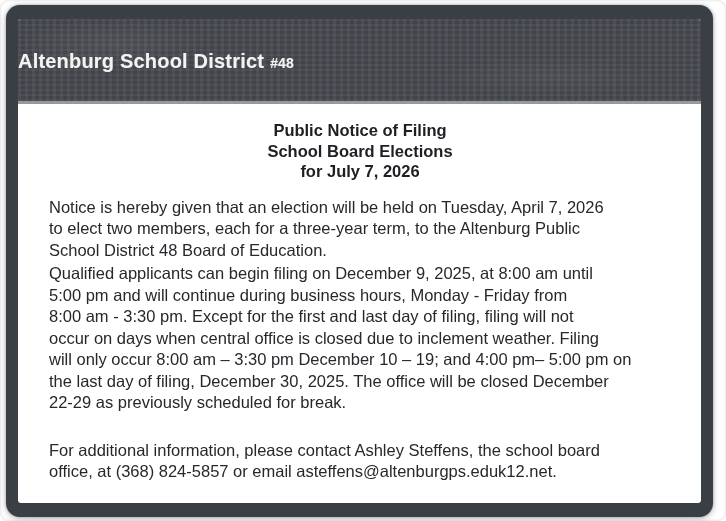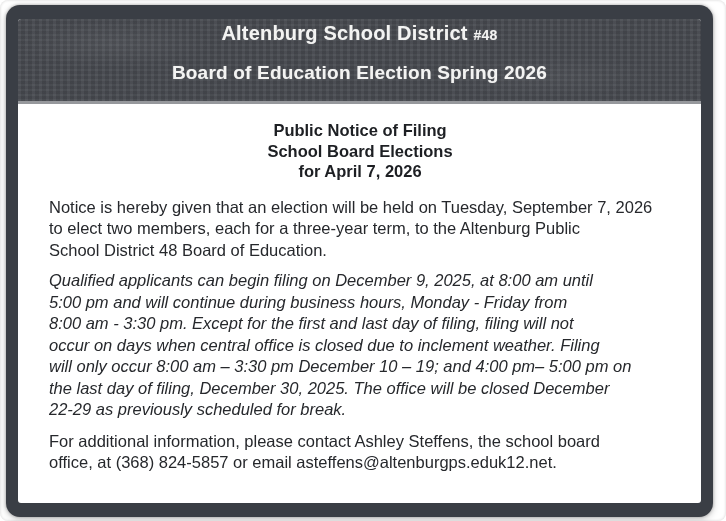--- a/index.html
+++ b/index.html
@@ -37,21 +37,20 @@
     height: 78px;
     box-sizing: content-box;
     border-bottom: 3px solid #96989c;
     background:
       radial-gradient(140px 34px at 14% 30%, rgba(255,255,255,0.05), rgba(255,255,255,0) 70%),
       radial-gradient(160px 30px at 78% 70%, rgba(255,255,255,0.04), rgba(255,255,255,0) 70%),
       repeating-linear-gradient(90deg, rgba(255,255,255,0.035) 0 3px, rgba(0,0,0,0.05) 3px 7px),
       repeating-linear-gradient(0deg, rgba(255,255,255,0.03) 0 2px, rgba(0,0,0,0.035) 2px 5px),
       #474a50;
     display: flex;
-    flex-direction: column;
     align-items: center;
     justify-content: flex-start;
     padding-top: 4px;
     gap: 16px;
   }
   .band-line1 {
     color: #f3f3f2;
     font-weight: 700;
     font-size: 20px;
     line-height: 21px;
@@ -88,45 +87,44 @@
     white-space: pre-line;
     margin: 0 10px 0 0;
   }
   .para {
     font-size: 16.5px;
     line-height: 21.5px;
     white-space: pre-line;
     margin: 0;
   }
   .para-1 { margin-top: 15px; }
-  .para-2 { margin-top: 9px; font-style: italic; }
-  .para-contact { margin-top: 10px; }
+  .para-2 { margin-top: 2px; }
+  .para-contact { margin-top: 26px; }
   .contact-line { font-size: 16.5px; line-height: 21.5px; }
   .email-underline { text-underline-offset: 2px; }
 </style>
 </head>
 <body>
 
 <div class="stage">
   <div class="frame">
     <div class="inner">
 
       <div class="band">
         <div class="band-line1">
           <span>Altenburg School District</span><span class="district-no">#48</span>
         </div>
-        <div class="band-line2">Board of Education Election Spring 2026</div>
       </div>
 
       <div class="content">
         <h1 class="notice-title">Public Notice of Filing
 School Board Elections
-for April 7, 2026</h1>
+for July 7, 2026</h1>
 
-        <p class="para para-1">Notice is hereby given that an election will be held on Tuesday, September 7, 2026
+        <p class="para para-1">Notice is hereby given that an election will be held on Tuesday, April 7, 2026
 to elect two members, each for a three-year term, to the Altenburg Public
 School District 48 Board of Education.</p>
 
         <p class="para para-2">Qualified applicants can begin filing on December 9, 2025, at 8:00 am until
 5:00 pm and will continue during business hours, Monday - Friday from
 8:00 am - 3:30 pm. Except for the first and last day of filing, filing will not
 occur on days when central office is closed due to inclement weather.  Filing
 will only occur 8:00 am – 3:30 pm December 10 – 19; and 4:00 pm– 5:00 pm on
 the last day of filing, December 30, 2025.  The office will be closed December
 22-29 as previously scheduled for break.</p>

